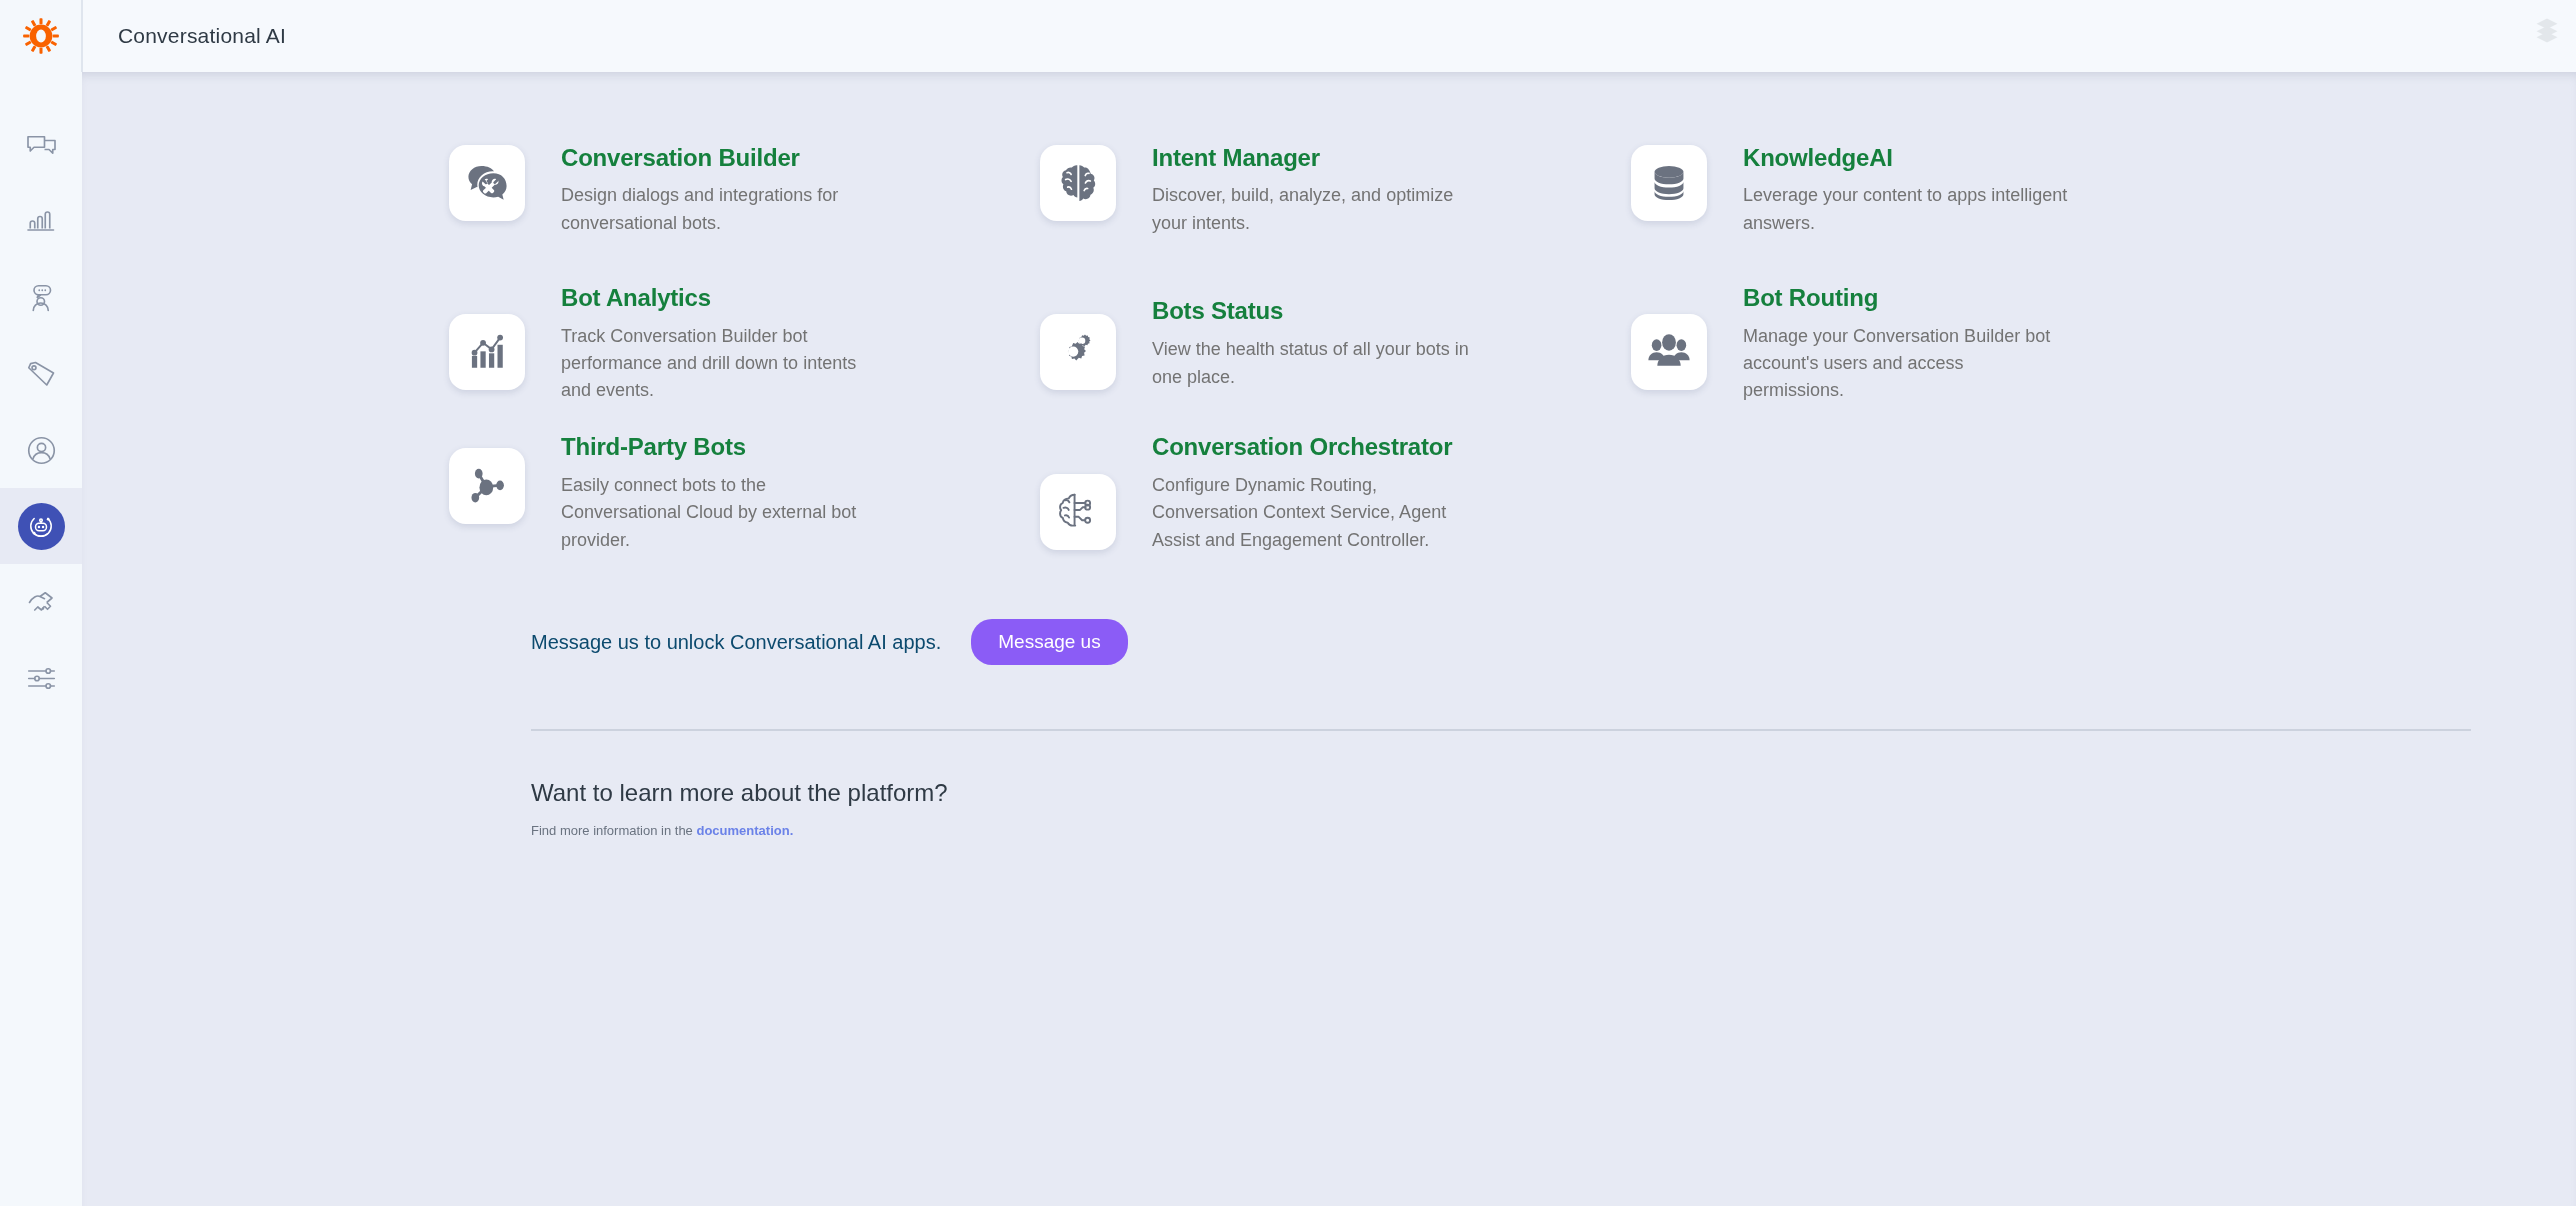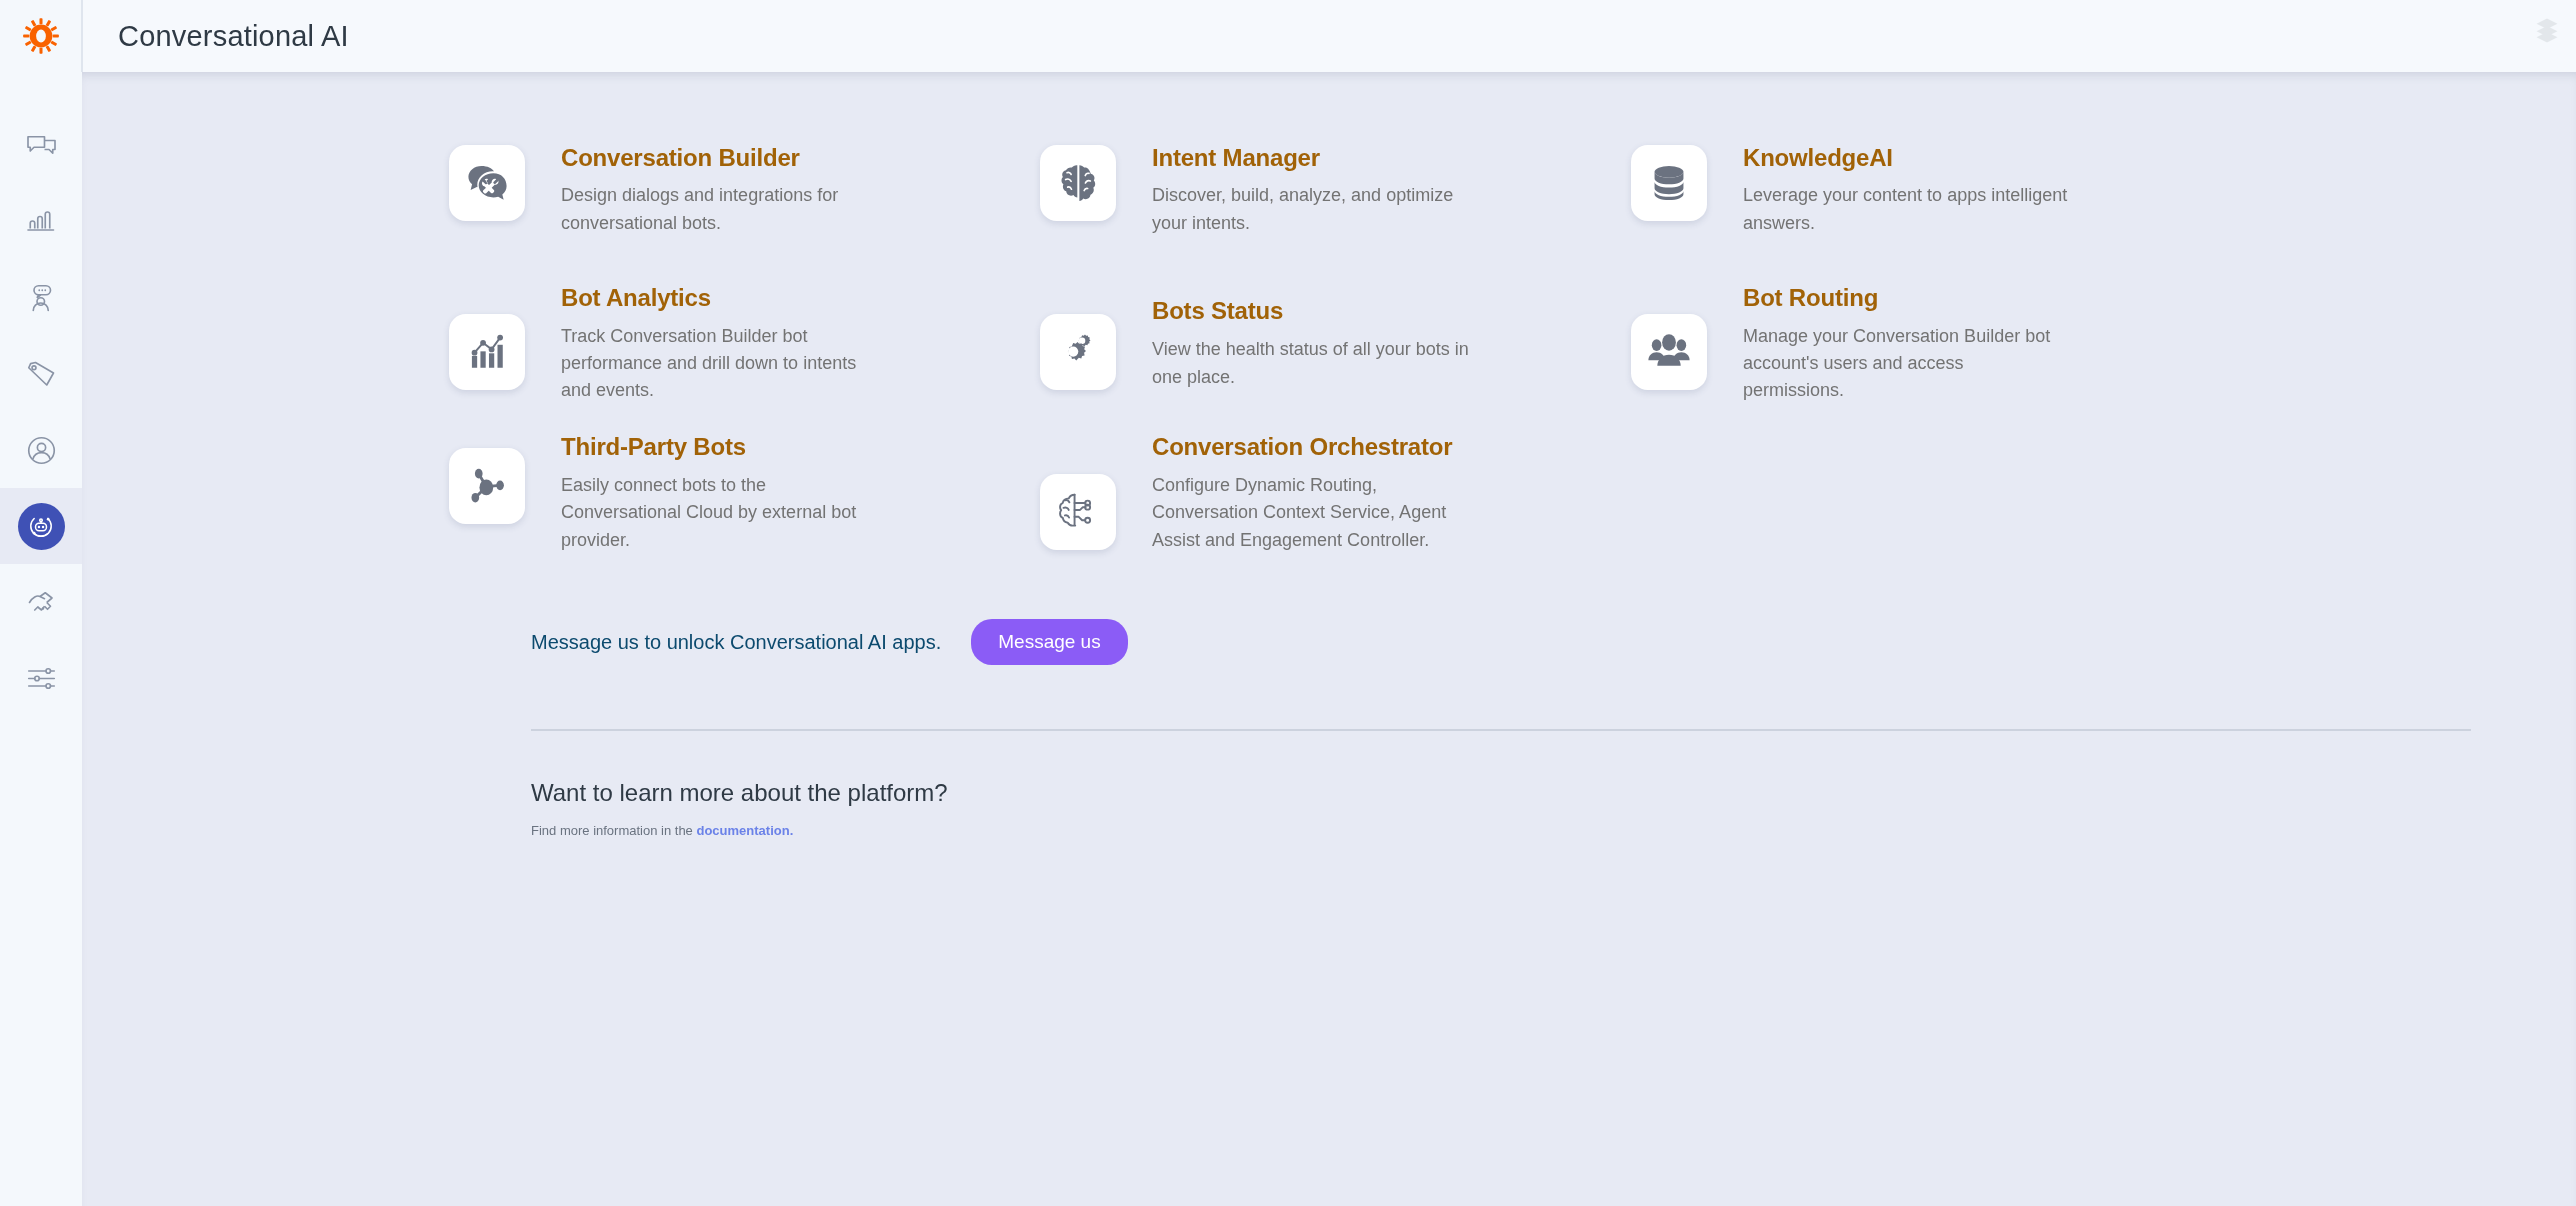--- a/index.html
+++ b/index.html
@@ -57,21 +57,21 @@
   
   .right { flex: 1; display: flex; flex-direction: column; min-width: 0; }
 
   .topbar {
     height: 72px; background: #f6f9fd;
     display: flex; align-items: center;
     position: relative;
     flex: 0 0 72px;
   }
   .page-title {
-    font-size: 29px; color: #2f3a45; font-weight: 400;
+    font-size: 21px; color: #2f3a45; font-weight: 400;
     margin-left: 36px; letter-spacing: 0.2px;
   }
   .layers-icon { position: absolute; right: 13.6px; top: 13.6px; opacity: .9; }
 
   .content {
     flex: 1;
     background: #e7eaf4;
     position: relative;
     overflow: hidden;
     box-shadow: inset 0 7.6px 10.6px -6px rgba(90,100,130,.22);
@@ -95,21 +95,21 @@
     flex: 0 0 76px;
     width: 76px; height: 76px;
     background: #ffffff;
     border-radius: 16.7px;
     display: flex; align-items: center; justify-content: center;
     box-shadow: 0 2.3px 6.8px rgba(80,95,130,.16);
     margin-top: 3px;
   }
   .card-text { padding-top: 1.5px; max-width: 333px; }
   .card-title {
-    font-size: 24px; font-weight: bold; color: #a16207;
+    font-size: 24px; font-weight: bold; color: #15803d;
     line-height: 1.18; margin-bottom: 10.6px;
     letter-spacing: -0.2px;
   }
   .card-desc {
     font-size: 18px; color: #737373; line-height: 1.52;
     max-width: 326px;
   }
 
   
   .card.tall .tile { margin-top: 42px; }

